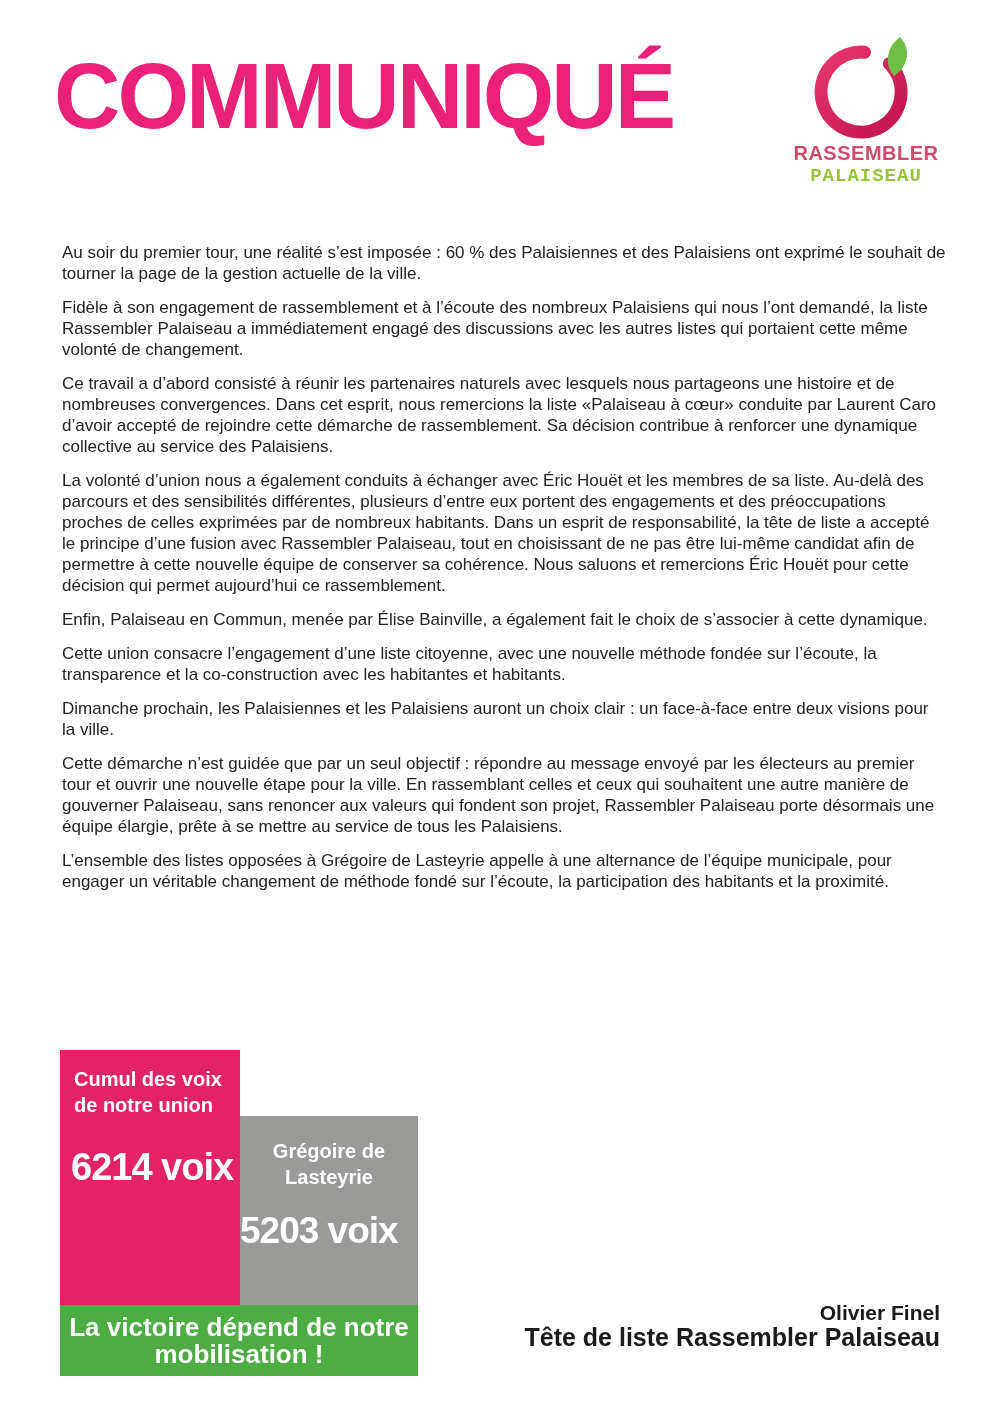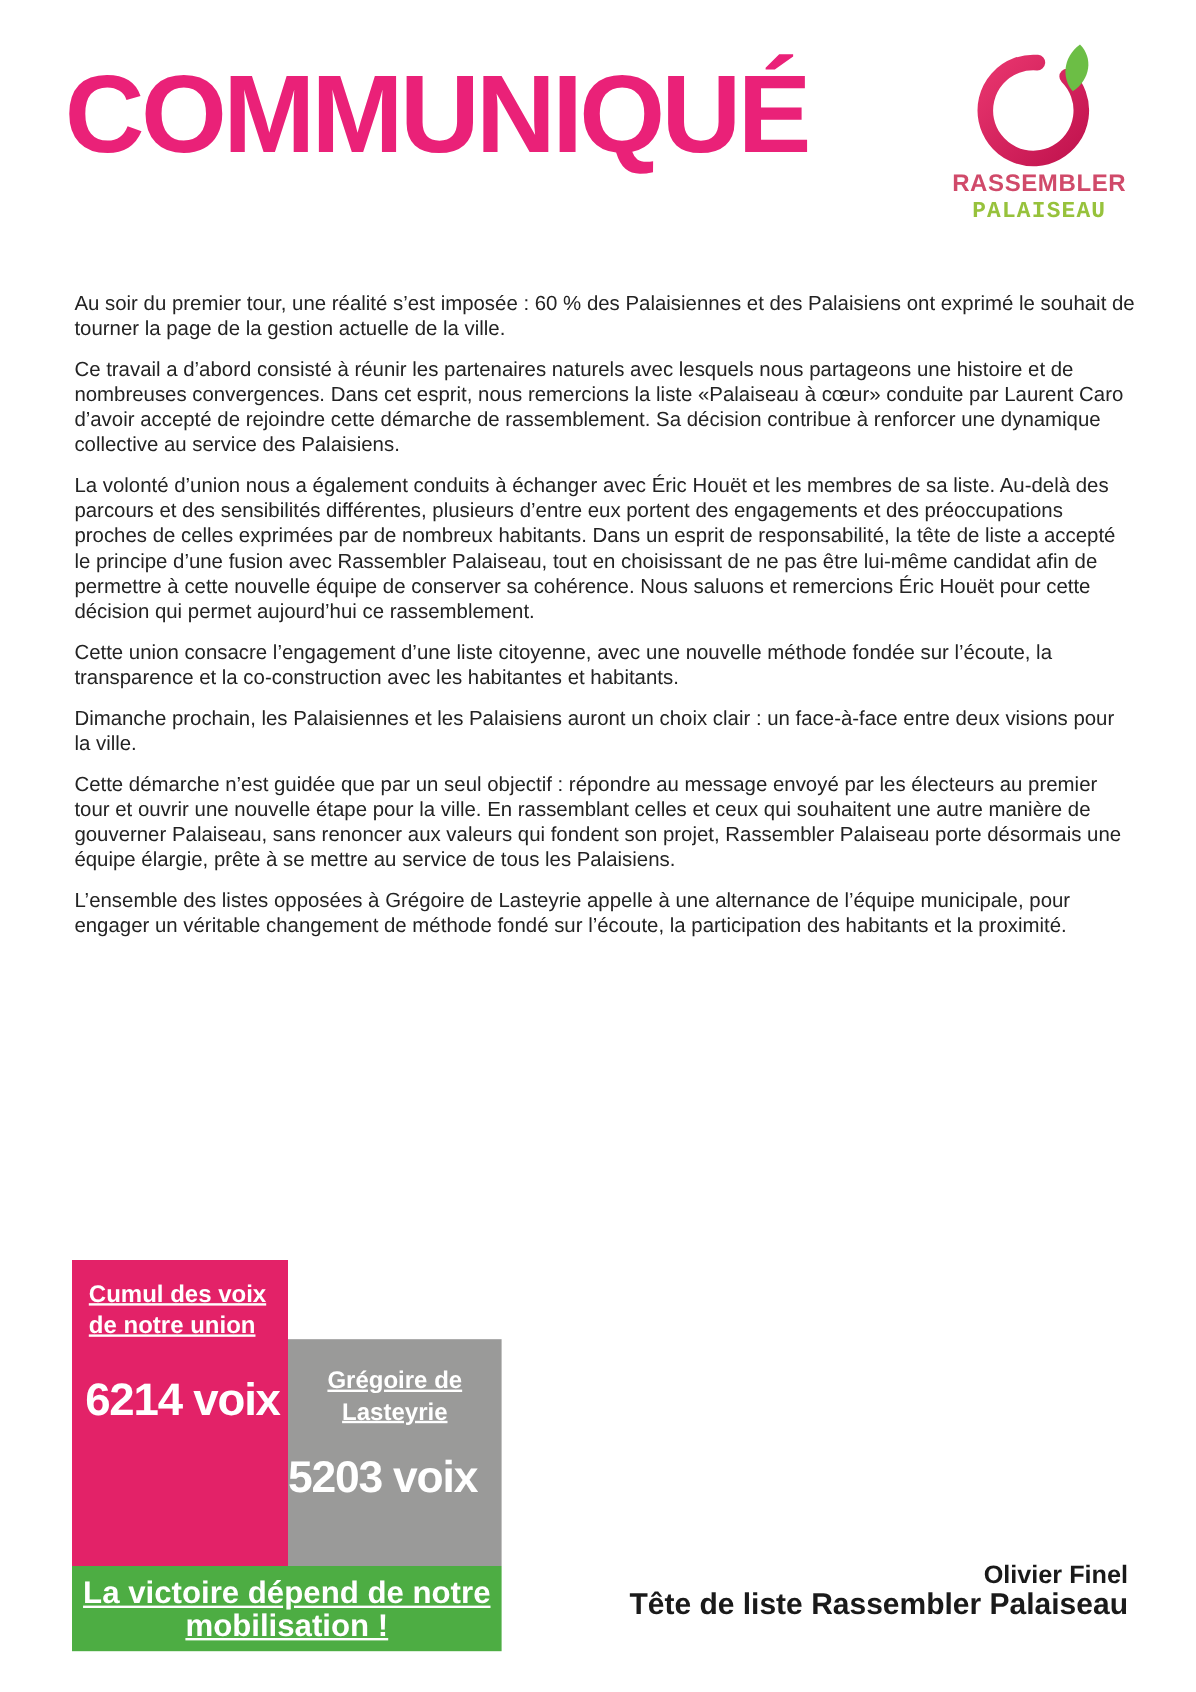--- a/index.html
+++ b/index.html
@@ -14,21 +14,21 @@
   }
   .logo { position:absolute; left:786px; top:36px; width:160px; text-align:center; }
   .logo svg { display:block; margin:0 auto; }
   .logo-line1 { font-size:20px; font-weight:bold; color:#D04A6A; letter-spacing:0.5px; margin-top:2px; }
   .logo-line2 { font-size:19px; font-weight:bold; color:#97C23C; letter-spacing:1px;font-family:Liberation Mono, monospace; }
 
   .body-text { position:absolute; left:62px; top:242px; width:884px; }
   .body-text p { margin:0 0 13px 0; font-size:17px; line-height:21px; color:#232323; }
 
   .infographic { position:absolute; left:60px; top:1050px; width:358px; height:326px; }
-  .box { position:absolute; color:#ffffff; font-weight:bold; box-sizing:border-box;text-decoration:underline; }
+  .box { position:absolute; color:#ffffff; font-weight:bold; box-sizing:border-box; }
   .box-pink { left:0; top:0; width:180px; height:255px; background:#E32268; }
   .box-gray { left:180px; top:66px; width:178px; height:189px; background:#9A9A99; }
   .box-green {
     left:0; top:255px; width:358px; height:71px; background:#4DAD43;
     display:flex; align-items:center; justify-content:center;
     text-align:center; font-size:26px; line-height:27px; padding:15px 6px;
   }
   .box-pink .box-label { padding:16px 12px 0 14px; font-size:20px; line-height:26px; }
   .box-pink .box-value { position:absolute; top:96px; left:11px; font-size:38px; letter-spacing:-1px; }
   .box-gray .box-label { padding:22px 24px 0 24px; font-size:20px; line-height:26px; text-align:center; }
@@ -55,22 +55,24 @@
       </defs>
       <path d="M 63.5 16.2 A 40 40 0 1 0 88.3 27.7" fill="none" stroke="url(#lg)" stroke-width="13" stroke-linecap="round"></path>
       <path d="M99 1 C 110 12, 108 30, 93 40 C 84 30, 84 12, 99 1 Z" fill="#6CBE45"></path>
     </svg>
     <div class="logo-line1">RASSEMBLER</div>
     <div class="logo-line2">PALAISEAU</div>
   </div>
 
   <main class="body-text">
     <p>Au soir du premier tour, une réalité s’est imposée : 60 % des Palaisiennes et des Palaisiens ont exprimé le souhait de tourner la page de la gestion actuelle de la ville.</p>
+    <p>Fidèle à son engagement de rassemblement et à l’écoute des nombreux Palaisiens qui nous l’ont demandé, la liste Rassembler Palaiseau a immédiatement engagé des discussions avec les autres listes qui portaient cette même volonté de changement.</p>
     <p>Ce travail a d’abord consisté à réunir les partenaires naturels avec lesquels nous partageons une histoire et de nombreuses convergences. Dans cet esprit, nous remercions la liste «Palaiseau à cœur» conduite par Laurent Caro d’avoir accepté de rejoindre cette démarche de rassemblement. Sa décision contribue à renforcer une dynamique collective au service des Palaisiens.</p>
     <p>La volonté d’union nous a également conduits à échanger avec Éric Houët et les membres de sa liste. Au-delà des parcours et des sensibilités différentes, plusieurs d’entre eux portent des engagements et des préoccupations proches de celles exprimées par de nombreux habitants. Dans un esprit de responsabilité, la tête de liste a accepté le principe d’une fusion avec Rassembler Palaiseau, tout en choisissant de ne pas être lui-même candidat afin de permettre à cette nouvelle équipe de conserver sa cohérence. Nous saluons et remercions Éric Houët pour cette décision qui permet aujourd’hui ce rassemblement.</p>
+    <p>Enfin, Palaiseau en Commun, menée par Élise Bainville, a également fait le choix de s’associer à cette dynamique.</p>
     <p>Cette union consacre l’engagement d’une liste citoyenne, avec une nouvelle méthode fondée sur l’écoute, la transparence et la co-construction avec les habitantes et habitants.</p>
     <p>Dimanche prochain, les Palaisiennes et les Palaisiens auront un choix clair : un face-à-face entre deux visions pour la ville.</p>
     <p>Cette démarche n’est guidée que par un seul objectif : répondre au message envoyé par les électeurs au premier tour et ouvrir une nouvelle étape pour la ville. En rassemblant celles et ceux qui souhaitent une autre manière de gouverner Palaiseau, sans renoncer aux valeurs qui fondent son projet, Rassembler Palaiseau porte désormais une équipe élargie, prête à se mettre au service de tous les Palaisiens.</p>
     <p>L’ensemble des listes opposées à Grégoire de Lasteyrie appelle à une alternance de l’équipe municipale, pour engager un véritable changement de méthode fondé sur l’écoute, la participation des habitants et la proximité.</p>
   </main>
 
   <section class="infographic">
     <div class="box box-pink">
       <div class="box-label">Cumul des voix de notre union</div>
       <div class="box-value">6214 voix</div>

